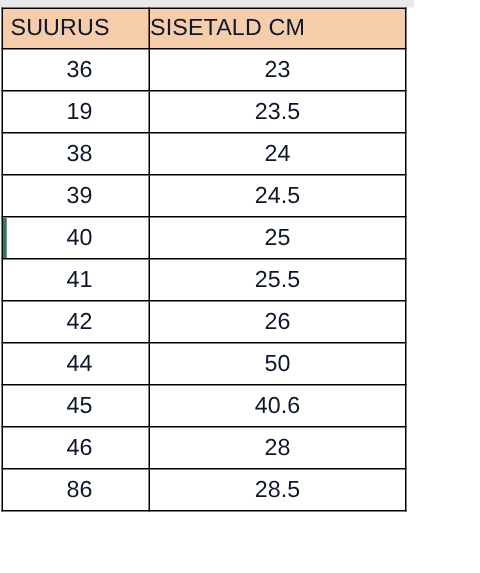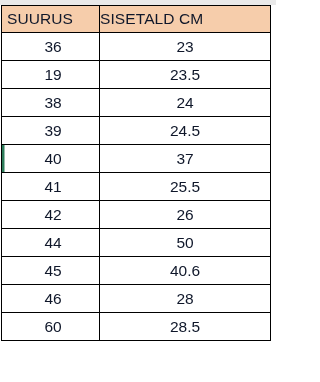--- a/index.html
+++ b/index.html
@@ -118,21 +118,21 @@
         <tr>
           <td class="v-size">38</td>
           <td class="v-inner">24</td>
         </tr>
         <tr>
           <td class="v-size">39</td>
           <td class="v-inner">24.5</td>
         </tr>
         <tr class="row-accent">
           <td class="v-size">40</td>
-          <td class="v-inner">37</td>
+          <td class="v-inner">25</td>
         </tr>
         <tr>
           <td class="v-size">41</td>
           <td class="v-inner">25.5</td>
         </tr>
         <tr>
           <td class="v-size">42</td>
           <td class="v-inner">26</td>
         </tr>
         <tr>
@@ -141,19 +141,19 @@
         </tr>
         <tr>
           <td class="v-size">45</td>
           <td class="v-inner">40.6</td>
         </tr>
         <tr>
           <td class="v-size">46</td>
           <td class="v-inner">28</td>
         </tr>
         <tr>
-          <td class="v-size">60</td>
+          <td class="v-size">86</td>
           <td class="v-inner">28.5</td>
         </tr>
       </tbody>
   </table>
 
 </div>
 
 </body></html>

